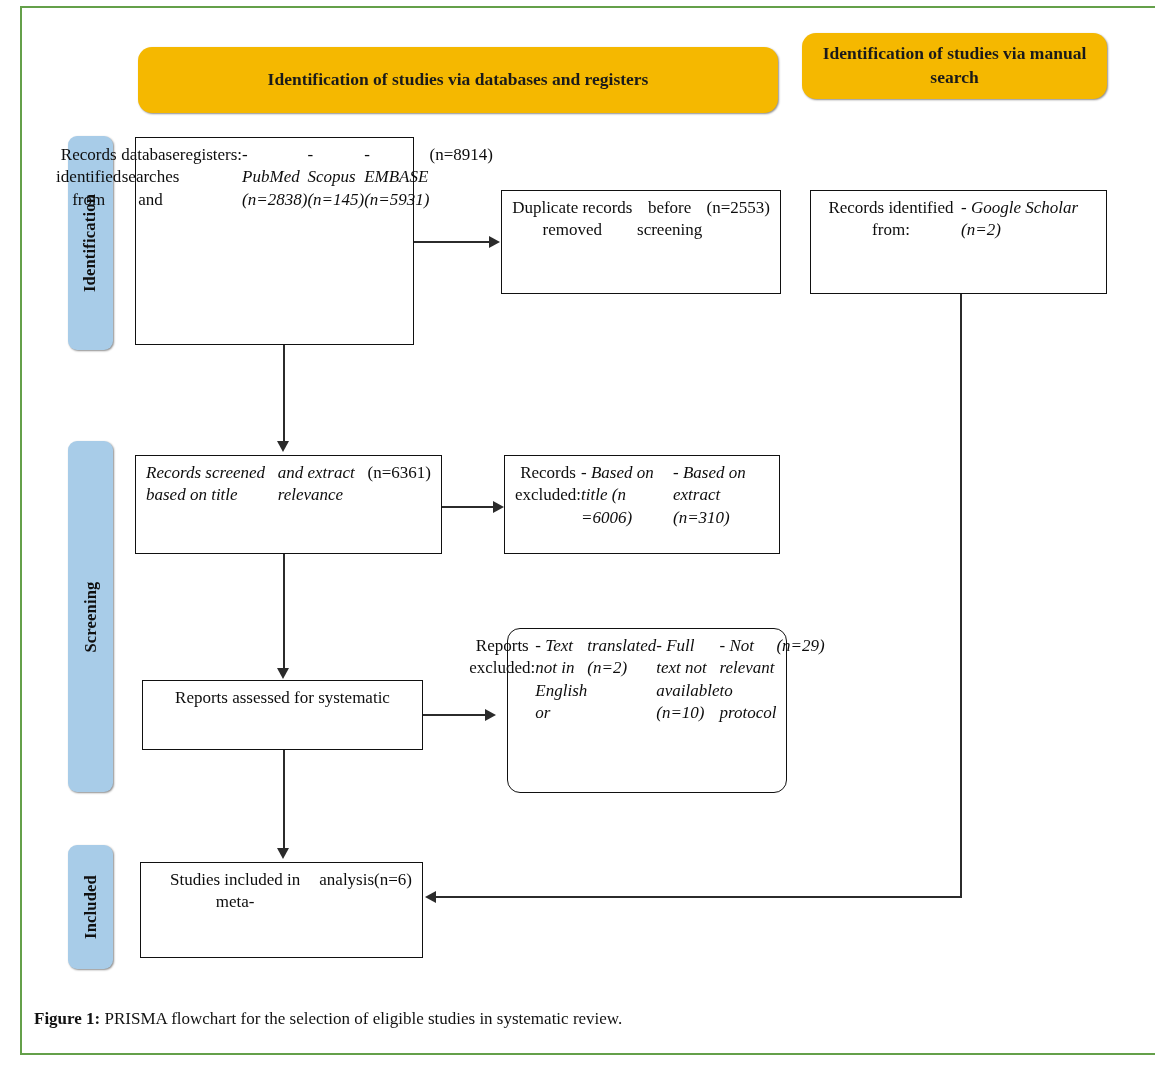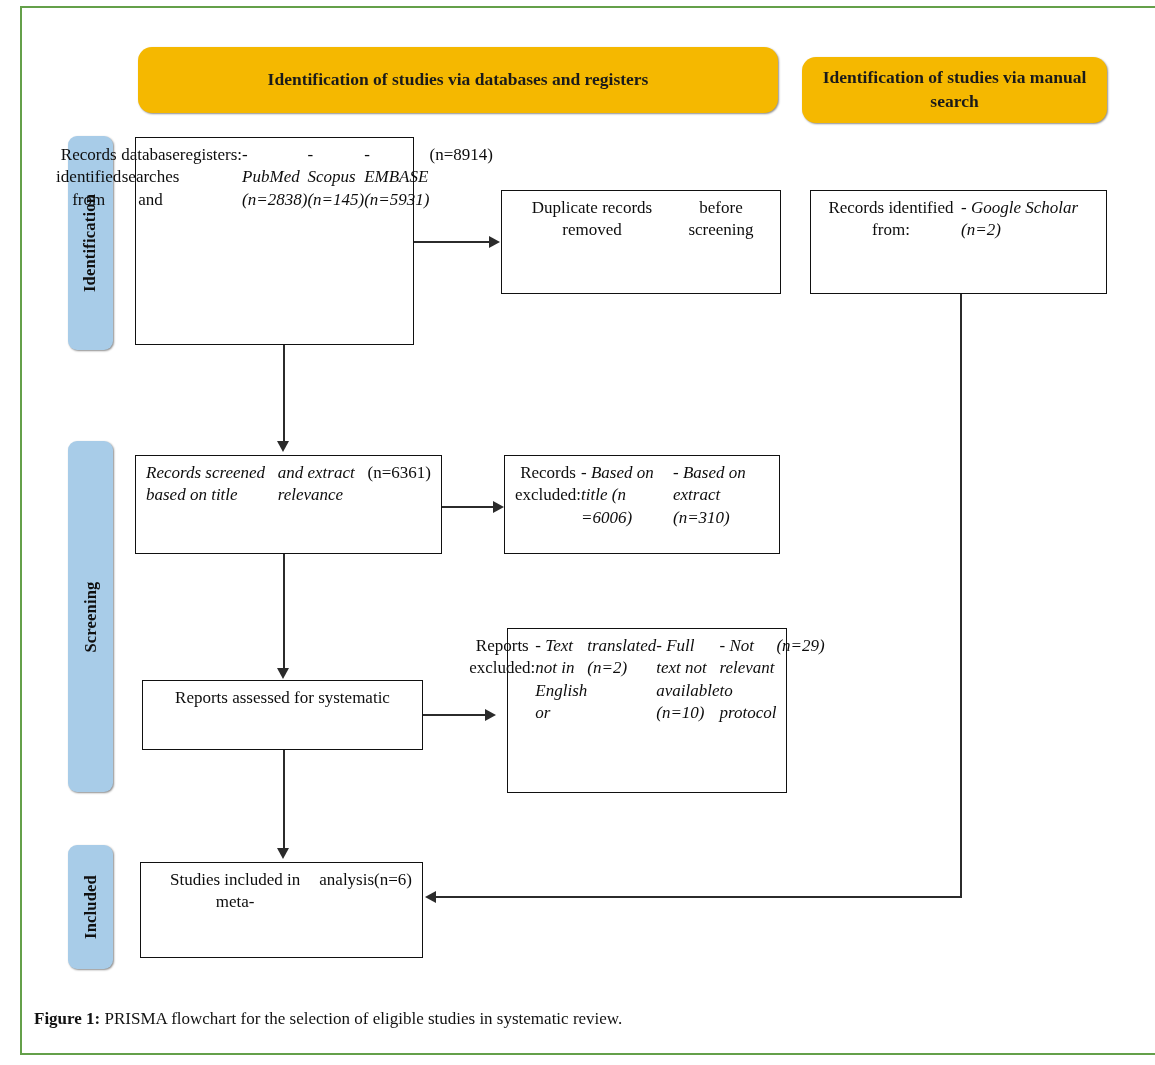--- a/index.html
+++ b/index.html
@@ -139,21 +139,21 @@
 <div id="page">
 
   <div id="page-frame"></div>
 
   <div id="diagram">
 
     <div class="header-pill" style="left:126px; top:47px; width:640px; height:66px;">
       <span>Identification of studies via databases and registers</span>
     </div>
 
-    <div class="header-pill" style="left:790px; top:57px; width:305px; height:66px;">
+    <div class="header-pill" style="left:790px; top:33px; width:305px; height:66px;">
       <span>Identification of studies via manual search</span>
     </div>
 
     <div class="stage-bar" style="left:56px; top:136px; width:45px; height:214px;">
       <span class="vlabel">Identification</span>
     </div>
 
     <div class="stage-bar" style="left:56px; top:441px; width:45px; height:351px;">
       <span class="vlabel">Screening</span>
     </div>
@@ -169,20 +169,21 @@
       <span class="ln l">- PubMed (n=2838)</span>
       <span class="ln l">- Scopus (n=145)</span>
       <span class="ln l">- EMBASE (n=5931)</span>
       <span class="ln gap"></span>
       <span class="ln c">(n=8914)</span>
     </div>
 
     <div class="node center" style="left:489px; top:190px; width:280px; height:104px;">
       <span class="ln c">Duplicate records removed</span>
       <span class="ln c">before screening</span>
+      <span class="ln c">(n=2553)</span>
     </div>
 
     <div class="node" style="left:798px; top:190px; width:297px; height:104px;">
       <span class="ln c">Records identified from:</span>
       <span class="ln l">- Google Scholar (n=2)</span>
     </div>
 
     <div class="node" style="left:123px; top:455px; width:307px; height:99px;">
       <span class="ln l">Records screened based on title</span>
       <span class="ln l">and extract relevance</span>
@@ -192,21 +193,21 @@
     <div class="node" style="left:492px; top:455px; width:276px; height:99px;">
       <span class="ln c">Records excluded:</span>
       <span class="ln l">- Based on title (n =6006)</span>
       <span class="ln l">- Based on extract (n=310)</span>
     </div>
 
     <div class="node" style="left:130px; top:680px; width:281px; height:70px;">
       <span class="ln c">Reports assessed for systematic</span>
     </div>
 
-    <div class="node" style="left:495px; top:628px; width:280px; height:165px;">
+    <div class="node" style="left:495px; top:628px; width:280px; height:165px;border-radius:13px;">
       <span class="ln c">Reports excluded:</span>
       <span class="ln l">- Text not in English or</span>
       <span class="ln l">translated (n=2)</span>
       <span class="ln l">- Full text not available (n=10)</span>
       <span class="ln l">- Not relevant to protocol</span>
       <span class="ln l">(n=29)</span>
     </div>
 
     <div class="node center" style="left:128px; top:862px; width:283px; height:96px;">
       <span class="ln c">Studies included in meta-</span>

